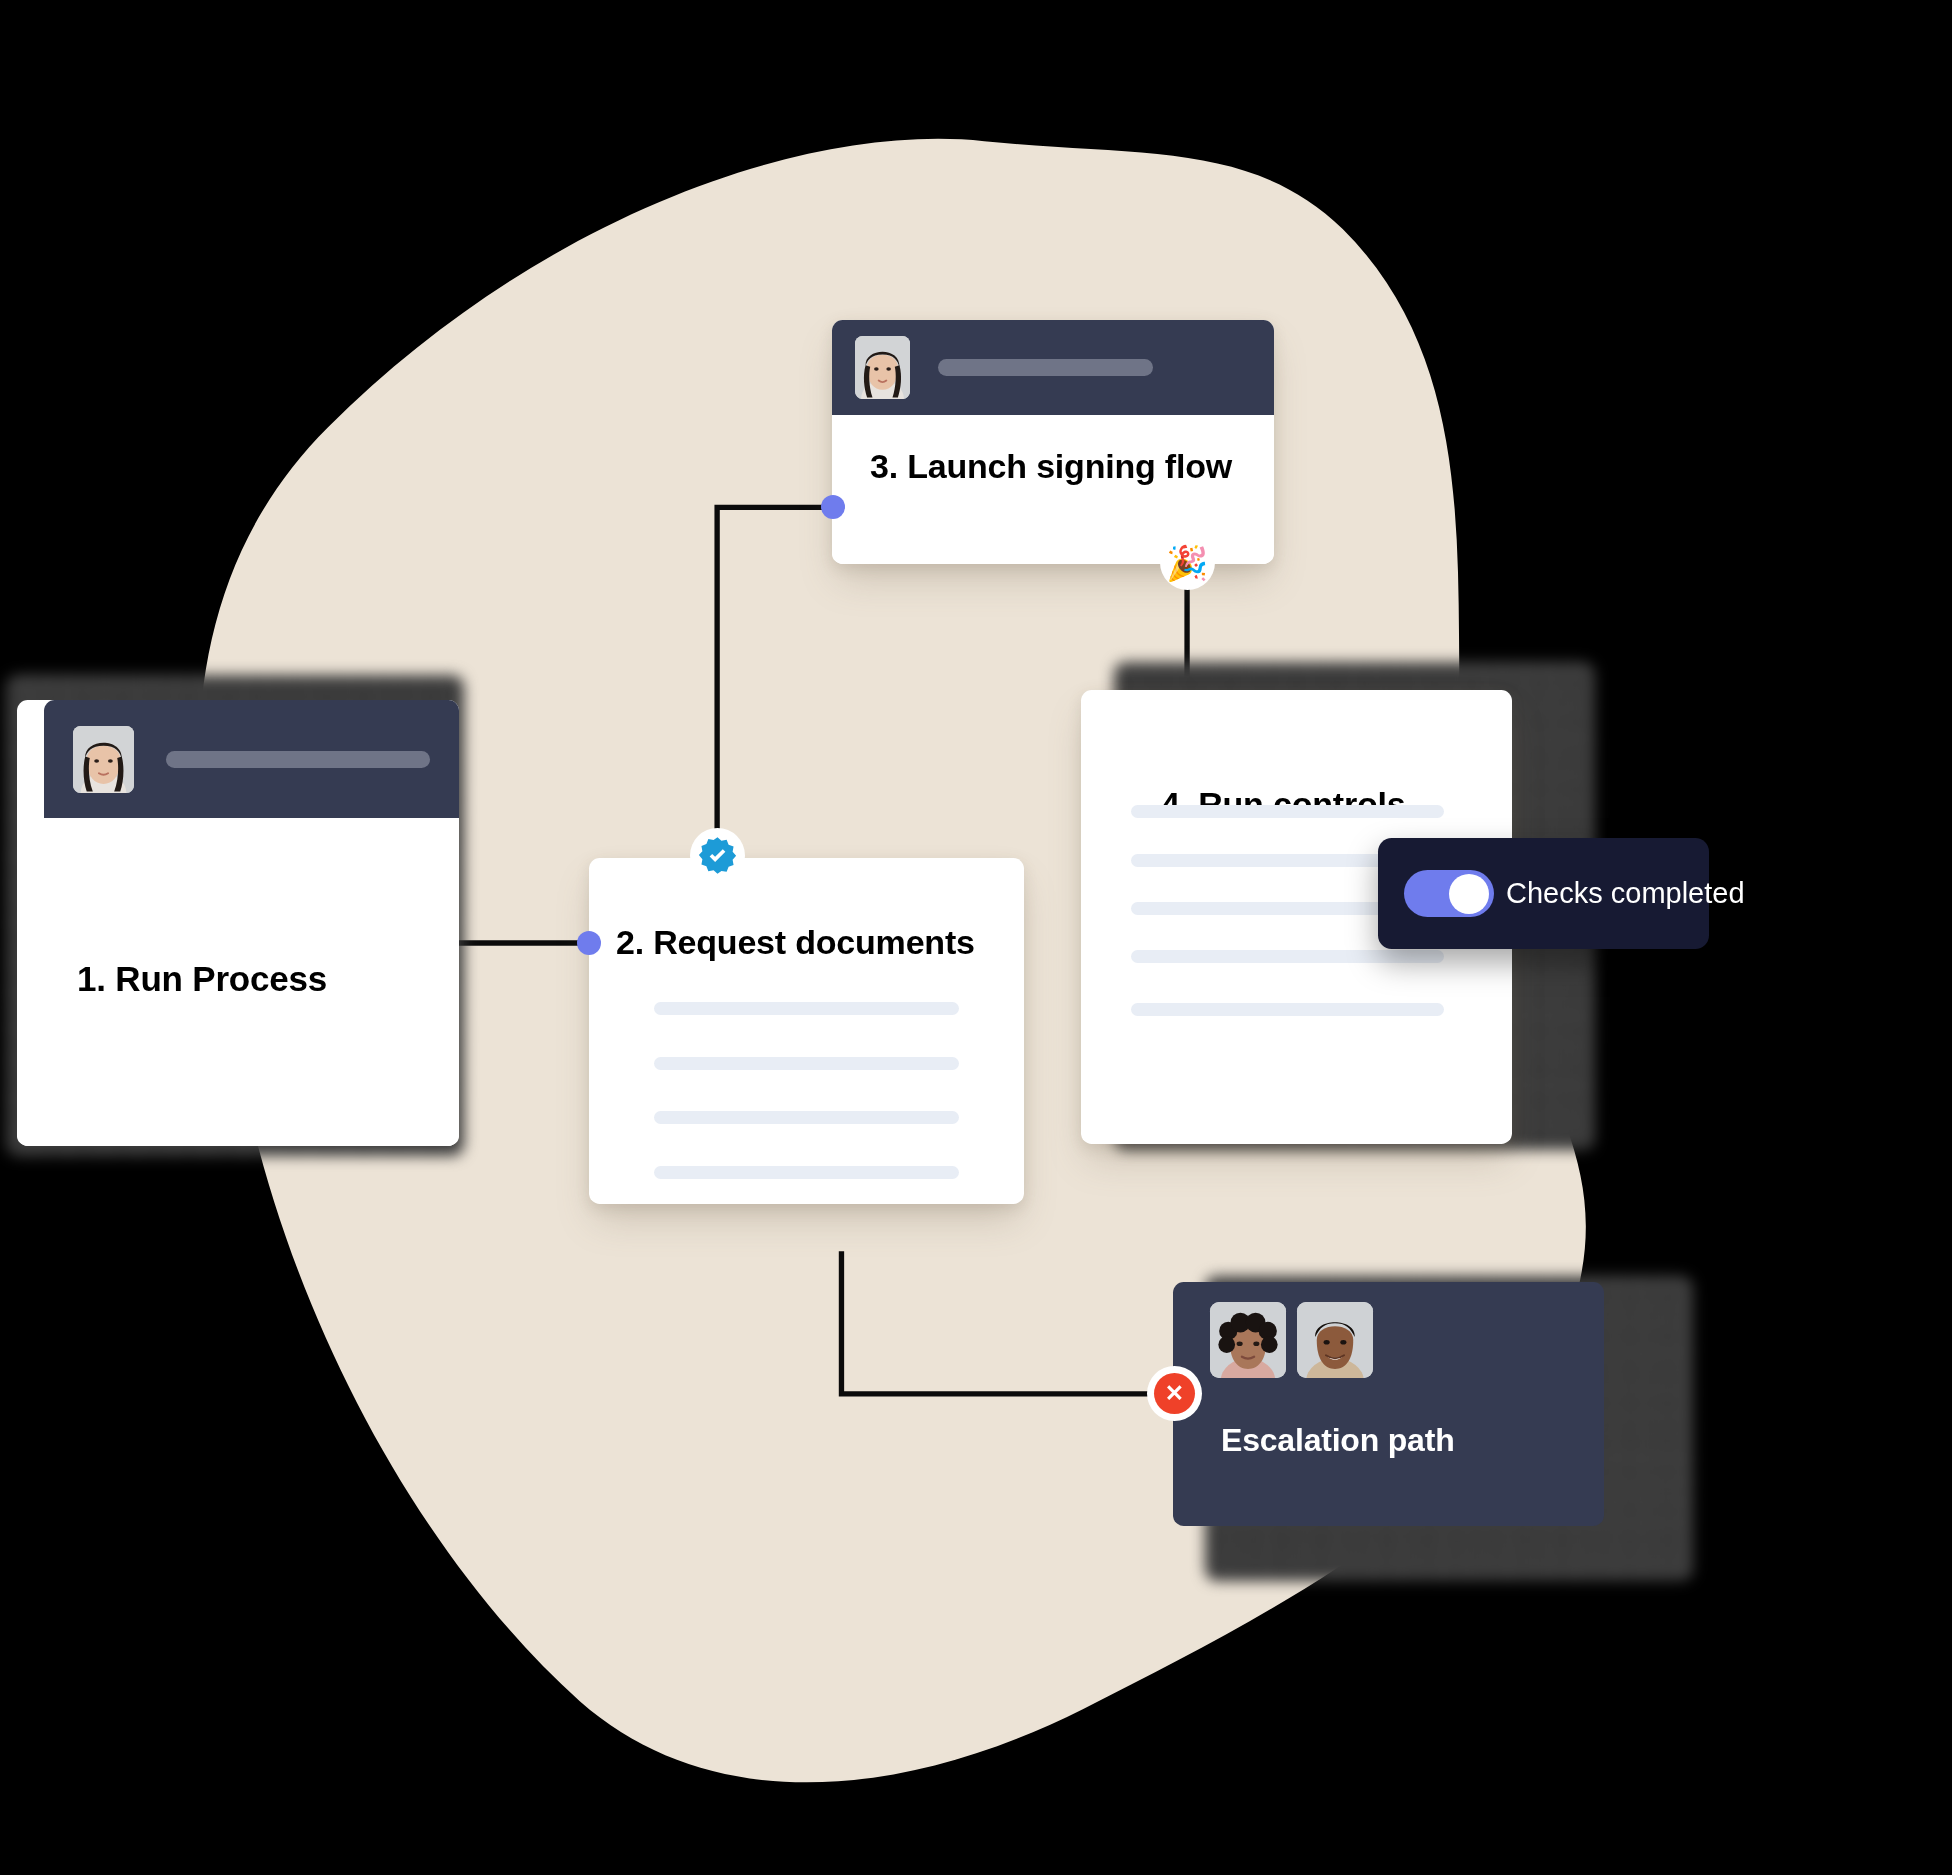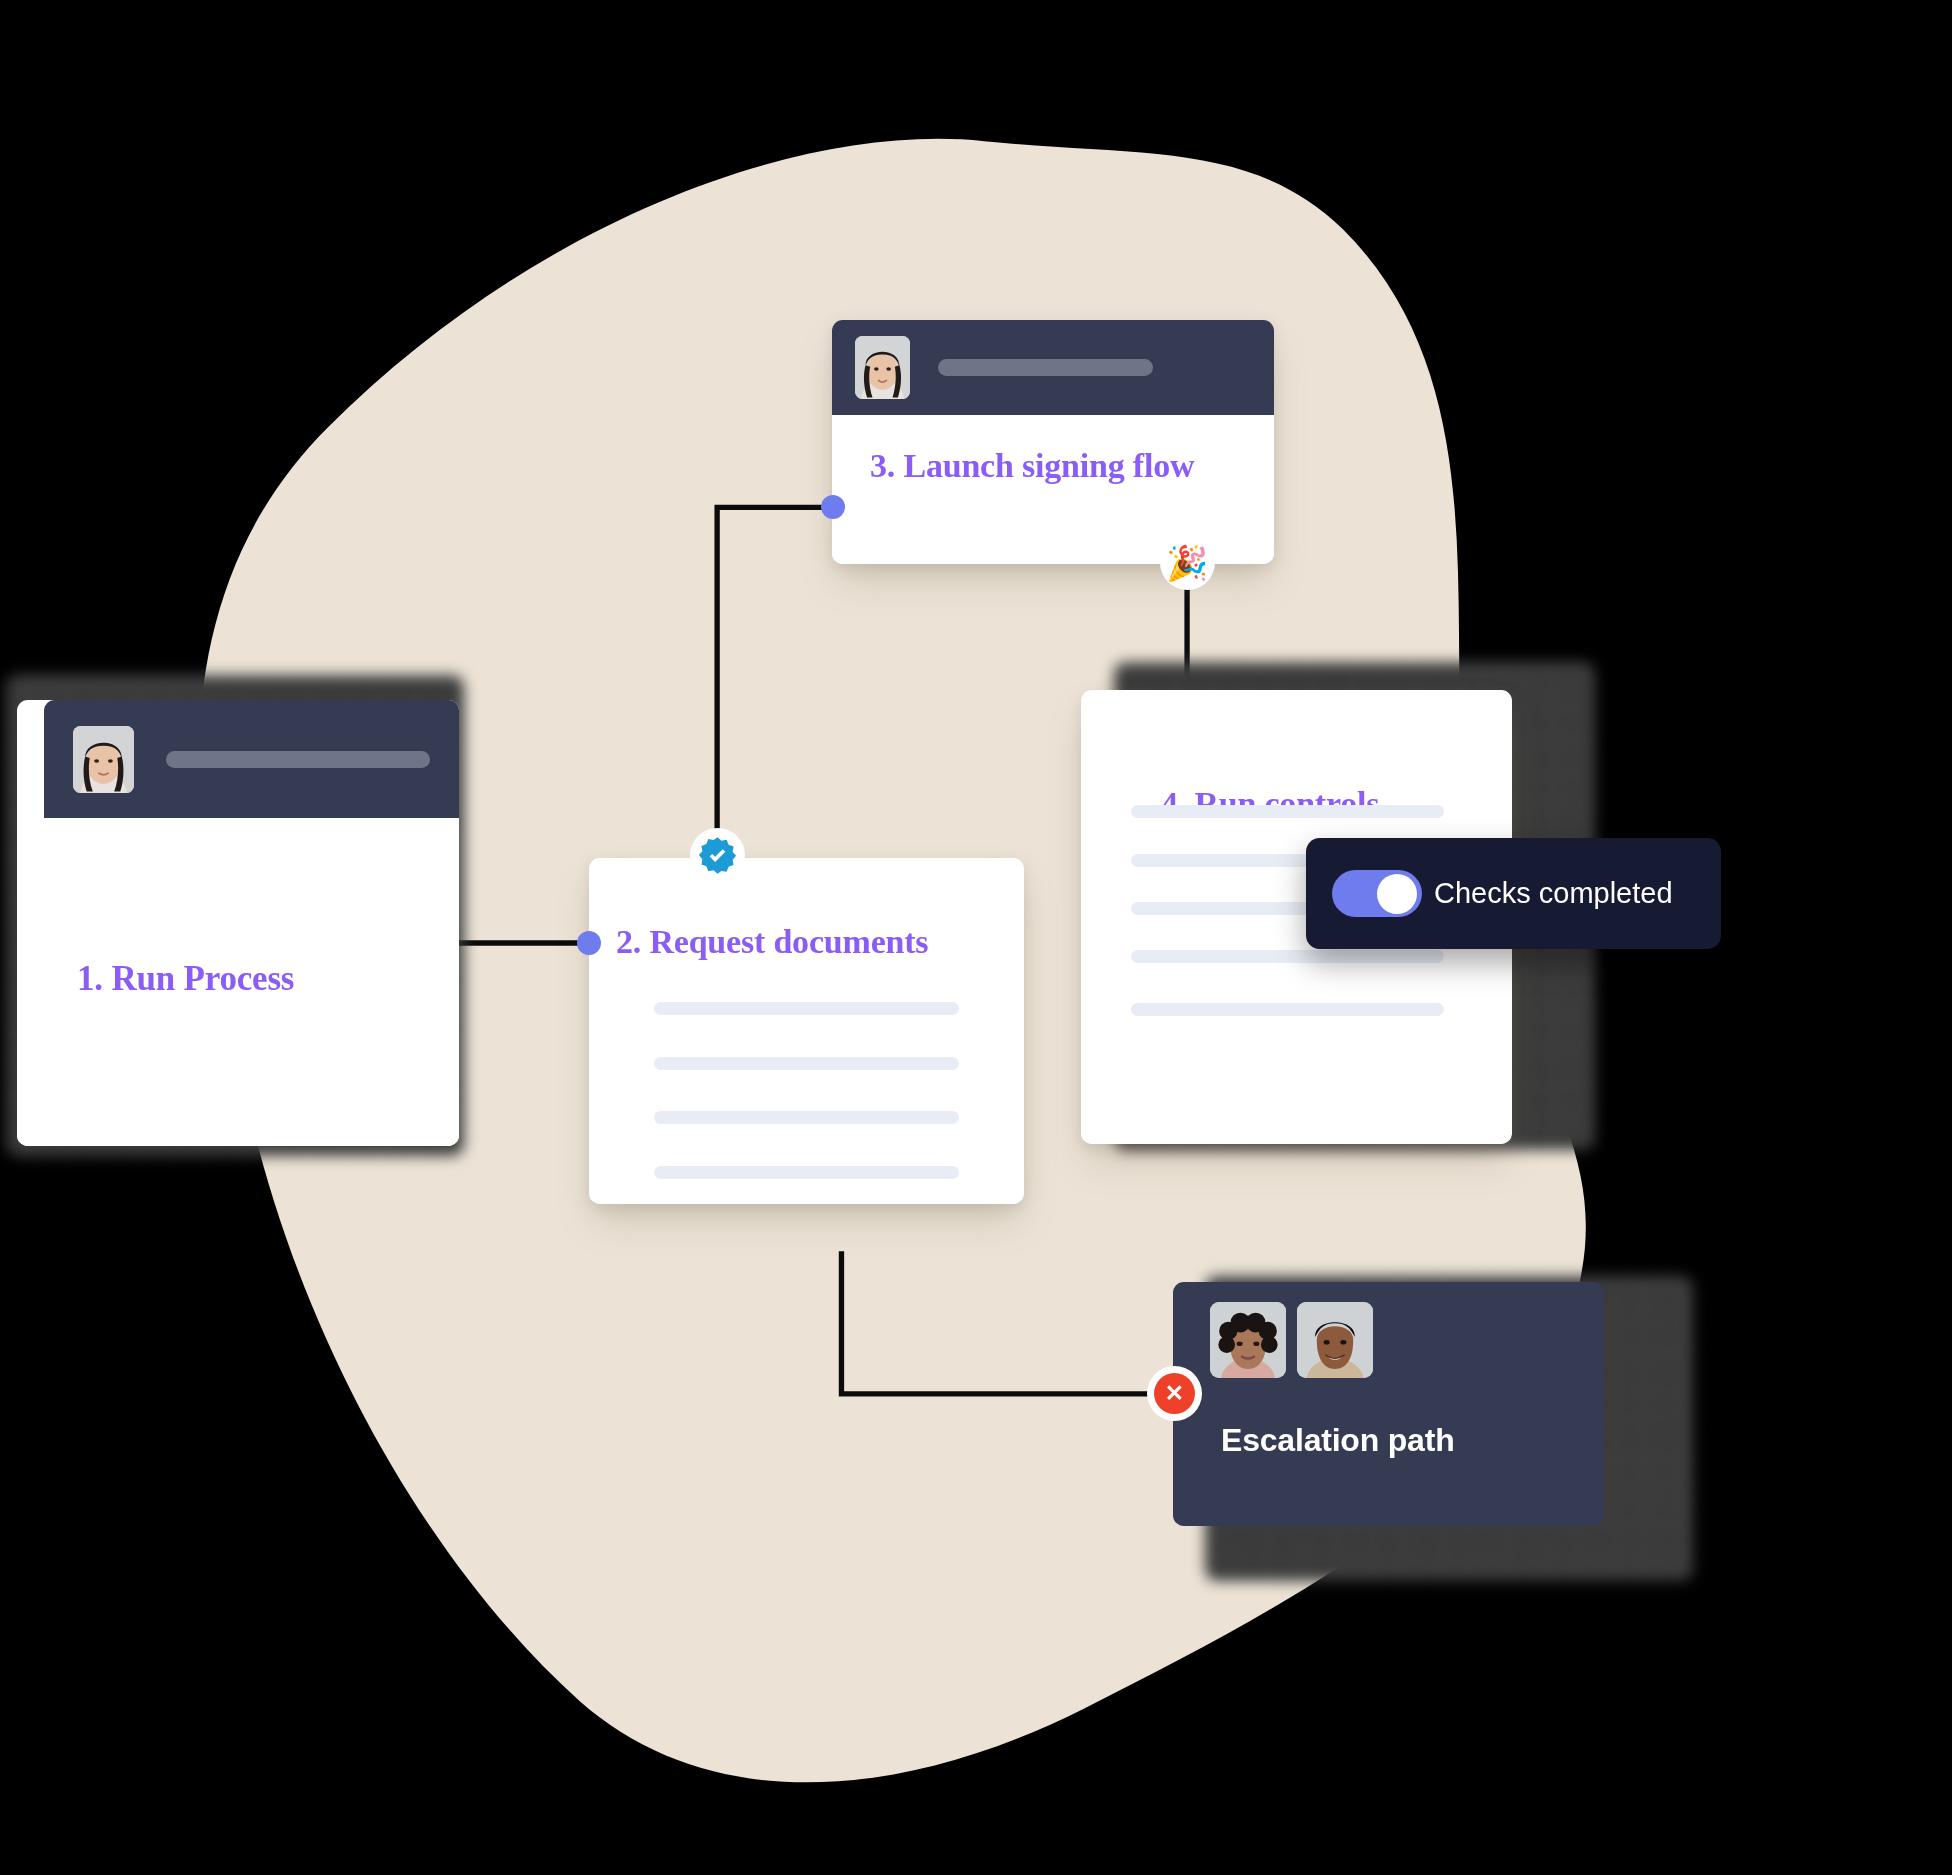--- a/index.html
+++ b/index.html
@@ -86,24 +86,23 @@
   .card-body {
     position: absolute;
     left: 0; right: 0; bottom: 0;
     background: #ffffff;
     border-radius: 0 0 10.7px 10.7px;
   }
 
   .card-title {
     position: absolute;
     font-weight: 700;
-    color: #8b5cf6;
+    color: #000000;
     letter-spacing: -0.2px;
     white-space: nowrap;
-    font-family: Liberation Serif, serif;
   }
 
   .skel {
     position: absolute;
     height: 13px;
     border-radius: 6.9px;
     background: #e8edf5;
   }
 
   
@@ -297,21 +296,21 @@
   <div class="grain" style="left:1114px; top:662px; width:481px; height:488px;"></div>
   <div class="card card-shadow-soft" id="step4-card" style="left:1081px; top:690px; width:431px; height:454px;">
     <div class="card-title" style="left:80px; top:95px; font-size:34px;">4.  Run controls</div>
   </div>
   <div class="skel" style="left:1131px; top:805px; width:313px;"></div>
   <div class="skel" style="left:1131px; top:854px; width:313px;"></div>
   <div class="skel" style="left:1131px; top:902px; width:313px;"></div>
   <div class="skel" style="left:1131px; top:950px; width:313px;"></div>
   <div class="skel" style="left:1131px; top:1003px; width:313px;"></div>
 
-  <div id="toggle-pill" style="left:1306px; top:838px; width:415px; height:111px; padding:0 26px;gap:12px;">
+  <div id="toggle-pill" style="left:1378px; top:838px; width:331px; height:111px; padding:0 26px;gap:12px;">
     <div class="switch">
       <div class="knob"></div>
     </div>
     <div id="toggle-label">Checks completed</div>
   </div>
 
   <div class="grain" style="left:1205px; top:1276px; width:488px; height:305px;"></div>
   <div id="escalation-card" style="left:1173px; top:1282px; width:431px; height:244px;">
   </div>
   <div id="escalation-avatars" style="left:1210px; top:1302px;">

